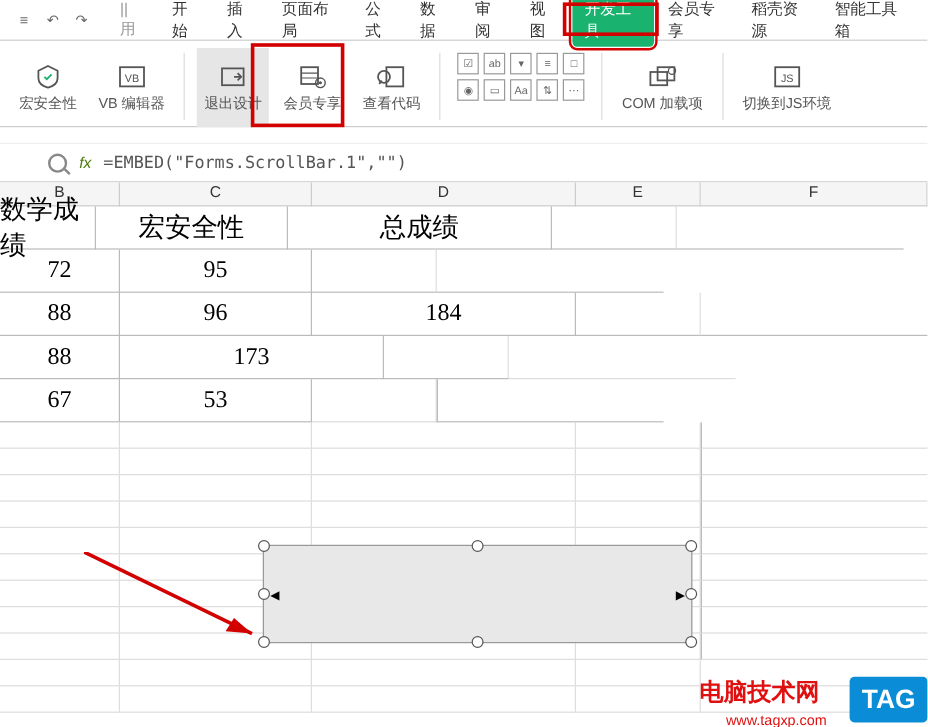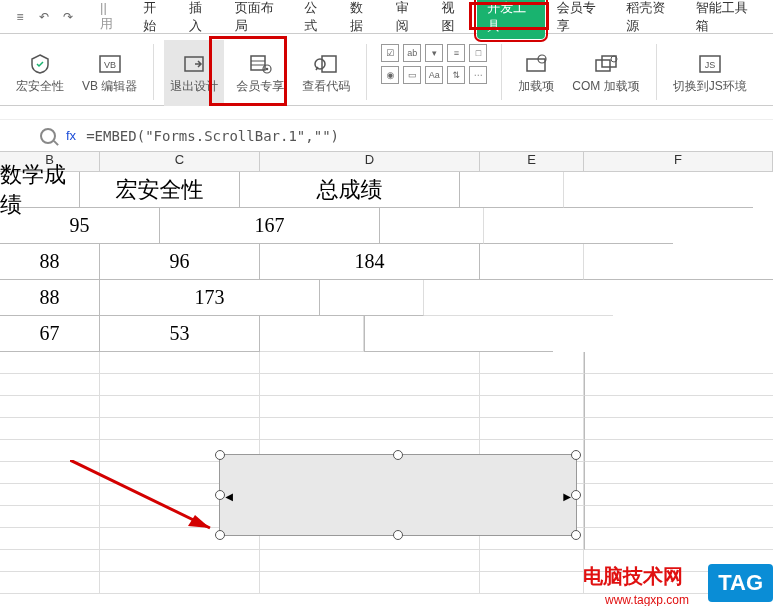--- a/index.html
+++ b/index.html
@@ -14,21 +14,21 @@
 .rgroup{display:flex;flex-direction:column;align-items:center;justify-content:center;height:66px;padding:4px 6px;font-size:12px;color:#555;position:relative}
 .rgroup .icon{width:28px;height:24px;display:flex;align-items:center;justify-content:center;margin-bottom:2px;color:#555}
 .rgroup .lbl{font-size:12px;white-space:nowrap}
 .sep{width:1px;background:#ddd;height:56px;margin:4px 4px}
 .redbox{position:absolute;border:3px solid #d30000;pointer-events:none}
 .smallbtns{display:grid;grid-template-columns:repeat(5,18px);grid-template-rows:repeat(2,18px);gap:4px;padding:4px}
 .smallbtns span{border:1px solid #999;display:flex;align-items:center;justify-content:center;font-size:9px;color:#666}
 .fxbar{display:flex;align-items:center;height:32px;border-bottom:1px solid #ccc;padding:0 12px;gap:10px}
 .fxbar .mag{width:16px;height:16px;border:2px solid #888;border-radius:50%;position:relative}
 .fxbar .mag::after{content:"";position:absolute;width:6px;height:2px;background:#888;right:-5px;bottom:-2px;transform:rotate(45deg)}
-.fxbar .fx{color:#1d4ed8;font-size:13px}
+.fxbar .fx{font-style:italic;color:#4d7c0f;font-size:13px}
 .fxbar .formula{font-family:monospace;font-size:14px;color:#555}
 .sheet{position:relative}
 .colhdr{display:flex;height:20px}
 .colhdr div{border-right:1px solid #ccc;border-bottom:1px solid #ccc;text-align:center;font-size:13px;color:#333;background:#f5f5f5}
 .row{display:flex;height:36px}
 .row .cell{border-right:1px solid #bbb;border-bottom:1px solid #bbb;display:flex;align-items:center;justify-content:center;font-size:20px;font-family:"SimSun",serif}
 .hdrrow .cell{font-size:22px}
 .gridrow{display:flex;height:22px}
 .gridrow div{border-right:1px solid #ddd;border-bottom:1px solid #ddd}
 .scrollctrl{position:absolute;left:219px;top:454px;width:358px;height:82px;background:#e8e8e8;border:1px solid #999}
@@ -125,29 +125,20 @@
     <span>◉</span>
     <span>▭</span>
     <span>Aa</span>
     <span>⇅</span>
     <span>⋯</span>
   </div>
   <div class="sep"></div>
   <div class="rgroup">
     <div class="icon">
         <svg width="26" height="22">
-          <rect x="4" y="6" width="18" height="12" fill="none" stroke="#555" stroke-width="1.5"></rect>
-          <circle cx="19" cy="6" r="4" fill="none" stroke="#555" stroke-width="1.2"></circle>
-        </svg>
-      </div>
-    <div class="lbl">加载项</div>
-  </div>
-  <div class="rgroup">
-    <div class="icon">
-        <svg width="26" height="22">
           <rect x="3" y="7" width="14" height="11" fill="none" stroke="#555" stroke-width="1.5"></rect>
           <rect x="9" y="3" width="14" height="11" fill="none" stroke="#555" stroke-width="1.5"></rect>
           <circle cx="21" cy="6" r="3" fill="none" stroke="#555"></circle>
         </svg>
       </div>
     <div class="lbl">COM 加载项</div>
   </div>
   <div class="sep"></div>
   <div class="rgroup">
     <div class="icon">
@@ -182,22 +173,22 @@
   </div>
 
   <div class="row hdrrow">
     <div class="cell" style="width:80px">数学成绩</div>
     <div class="cell" style="width:160px">宏安全性</div>
     <div class="cell" style="width:220px">总成绩</div>
     <div class="cell" style="width:104px;border-right:1px solid #ddd"></div>
     <div class="cell" style="width:189px;border-right:none"></div>
   </div>
   <div class="row">
+    <div class="cell" style="width:100px">72</div>
     <div class="cell" style="width:160px">95</div>
-    <div class="cell" style="width:220px">167</div>
     <div class="cell" style="width:104px;border-right:1px solid #ddd"></div>
     <div class="cell" style="width:189px;border-right:none"></div>
   </div>
   <div class="row">
     <div class="cell" style="width:100px">88</div>
     <div class="cell" style="width:160px">96</div>
     <div class="cell" style="width:220px">184</div>
     <div class="cell" style="width:104px;border-right:1px solid #ddd"></div>
     <div class="cell" style="width:189px;border-right:none"></div>
   </div>

